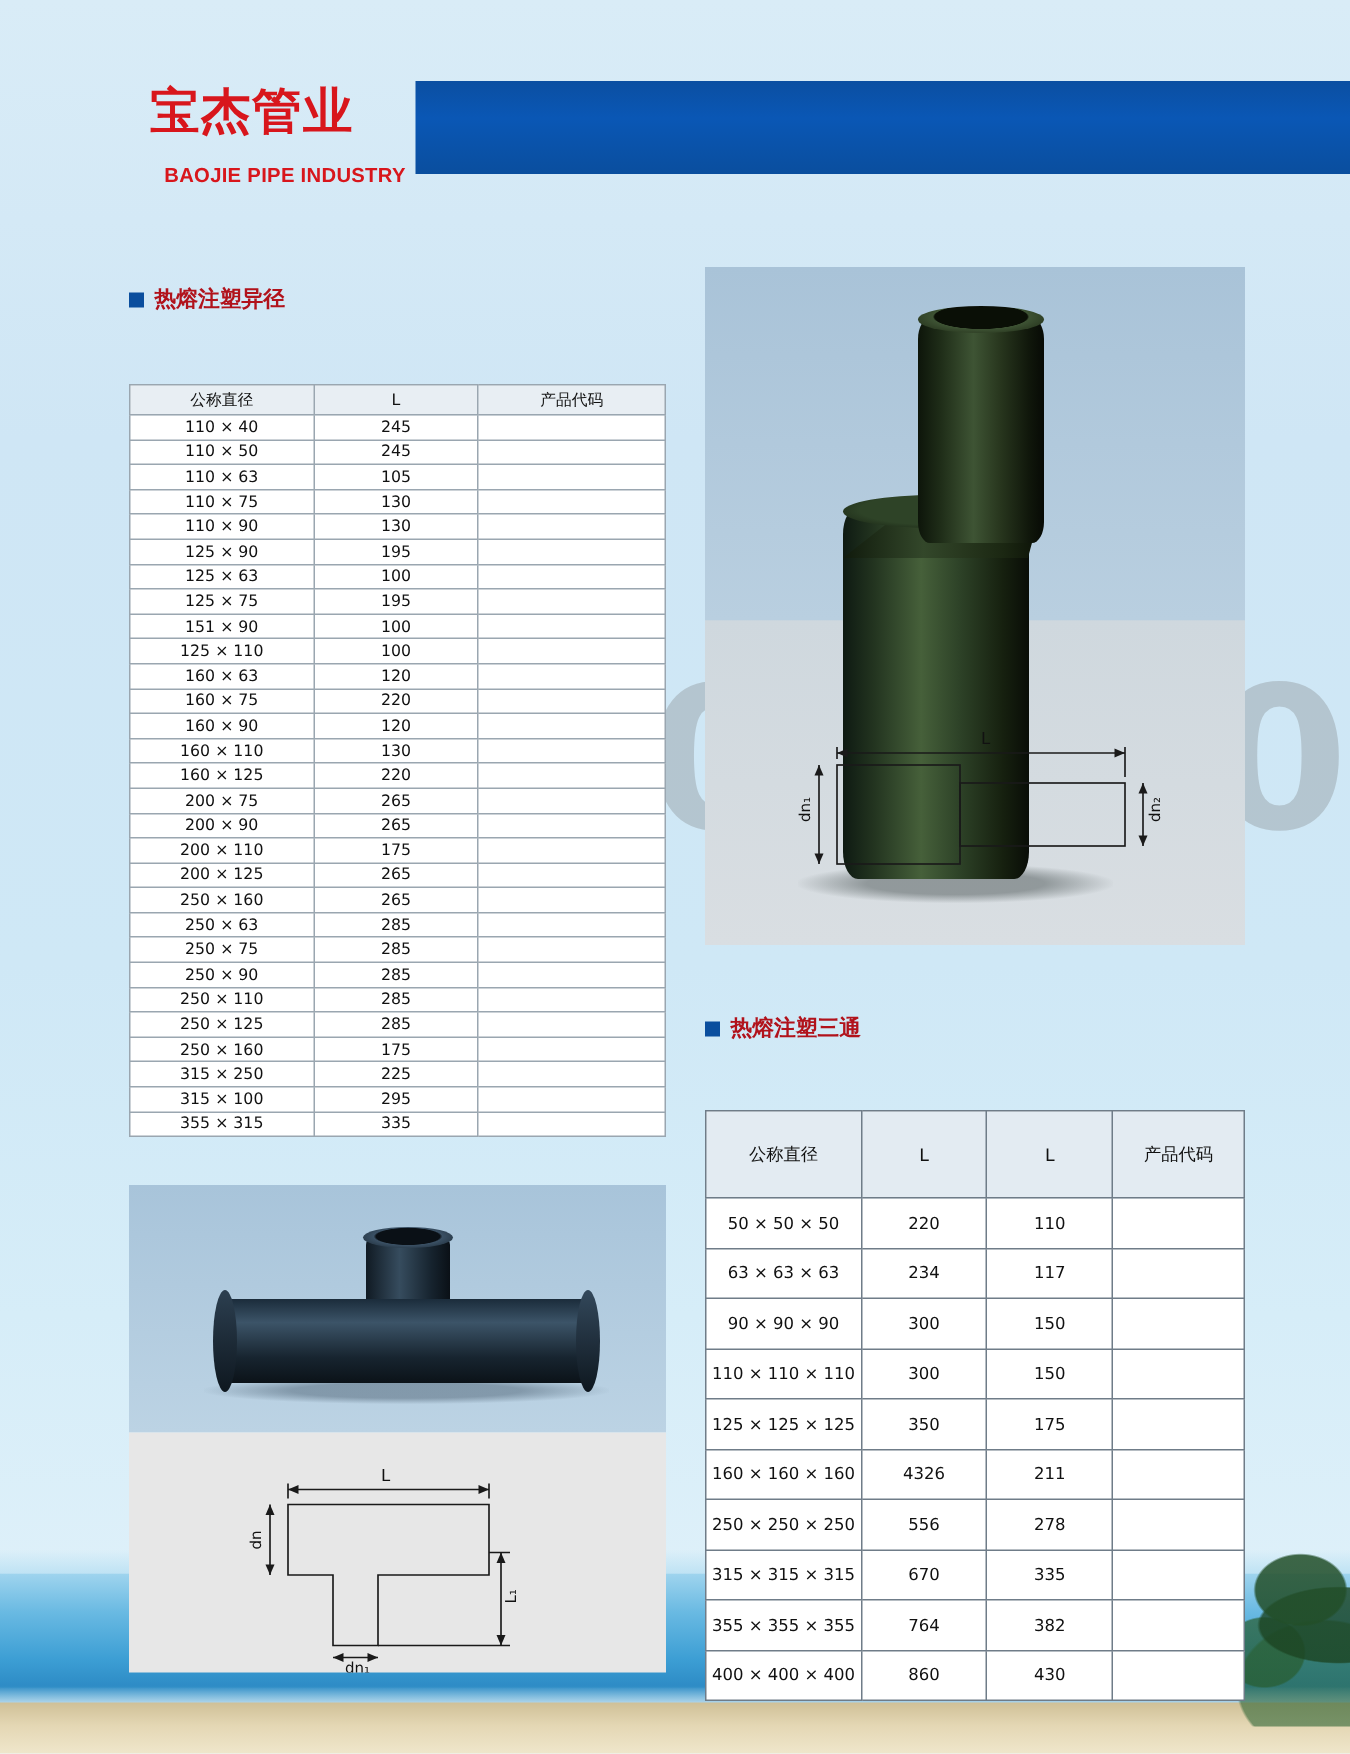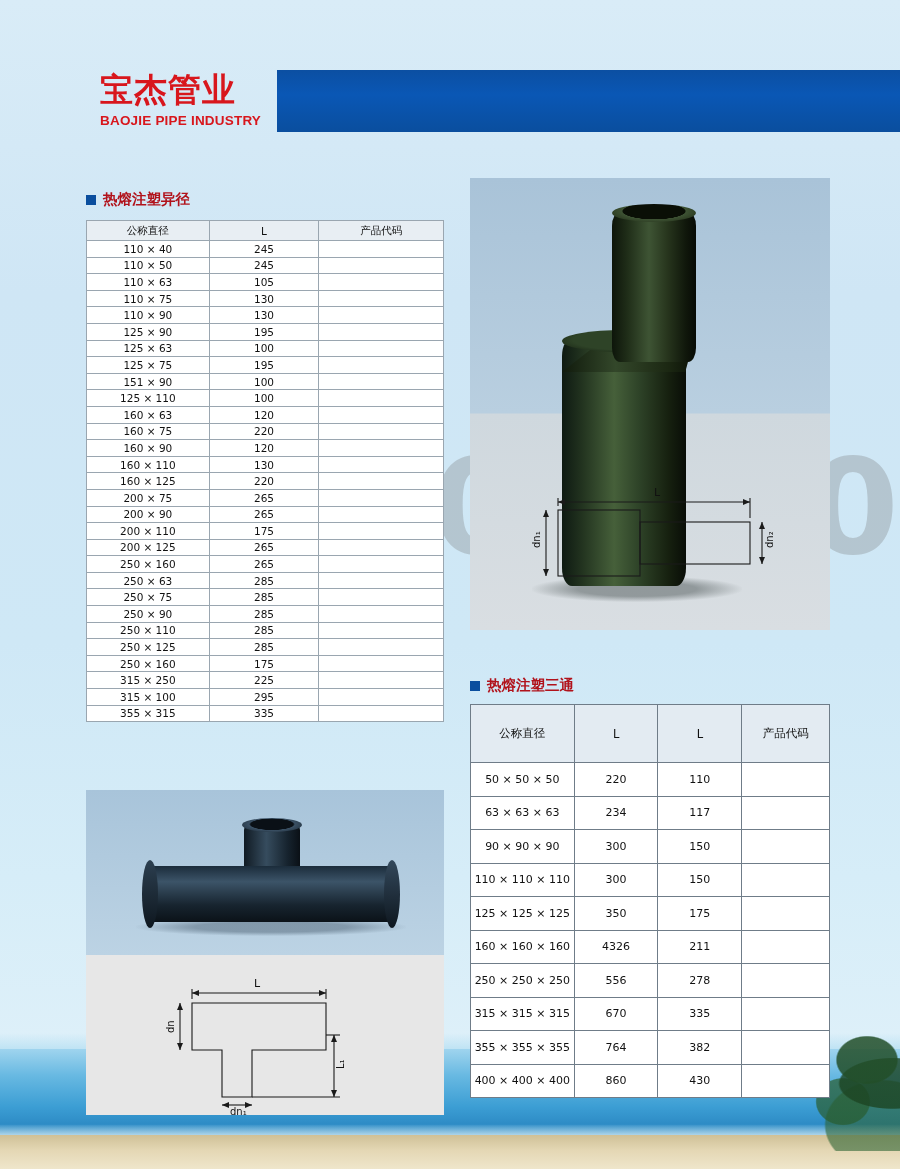--- a/index.html
+++ b/index.html
@@ -59,21 +59,21 @@
     letter-spacing: 2px;
     color: rgba(120,120,120,0.30);
     white-space: nowrap;
     pointer-events: none;
     z-index: 5;
   }
 
   
   .header {
     position: absolute;
-    left: 0; top: 60px;
+    left: 0; top: 44px;
     width: 900px;
     height: 82px;
     z-index: 6;
   }
   .header-bar {
     position: absolute;
     left: 277px; top: 10px;
     width: 623px; height: 62px;
     background: linear-gradient(180deg, #0b4fa2 0%, #0a57b5 40%, #0a4e9e 100%);
   }
@@ -89,22 +89,23 @@
     color: #d8161c;
     letter-spacing: 1px;
     line-height: 40px;
     white-space: nowrap;
   }
   .logo-en {
     font-size: 13.5px;
     font-weight: bold;
     color: #d8161c;
     letter-spacing: 0.2px;
-    margin-top: 3px;
+    margin-top: 15px;
     white-space: nowrap;
+    text-align: center;
   }
 
   
   .sec-title {
     position: absolute;
     z-index: 7;
     display: flex;
     align-items: center;
     gap: 7px;
     font-size: 14.5px;
@@ -112,21 +113,21 @@
     color: #b1121b;
     font-family: "DejaVu Sans", "Liberation Sans", sans-serif;
   }
   .sec-title .sq {
     width: 10px; height: 10px;
     background: #0a4e9e;
     display: inline-block;
   }
 
   
-  table { border-collapse: collapse; }
+  table { border-collapse: collapse; margin-top: 36px; }
 
   .tbl-reducer {
     position: absolute;
     left: 86px; top: 220px;
     width: 358px;
     z-index: 7;
     background: #fff;
     font-family: "DejaVu Sans", "Liberation Sans", sans-serif;
   }
   .tbl-reducer th, .tbl-reducer td {

